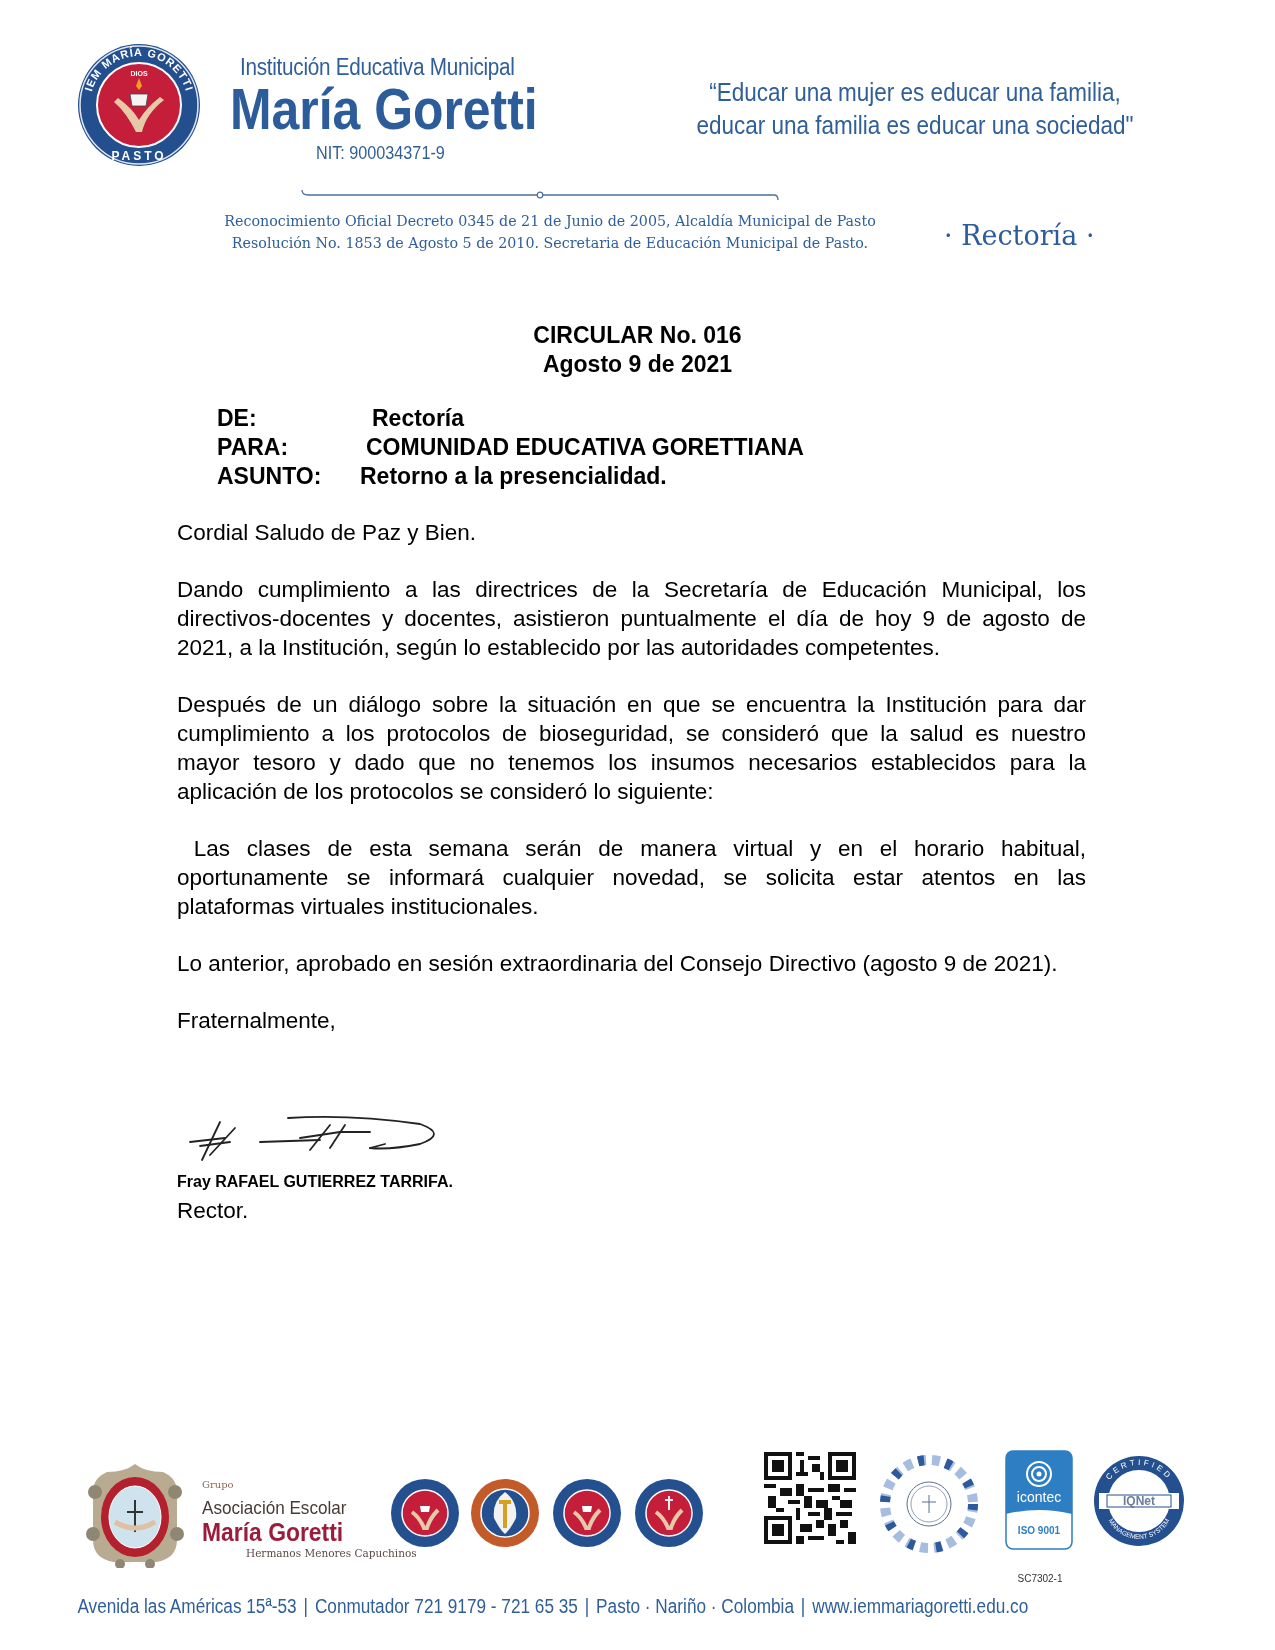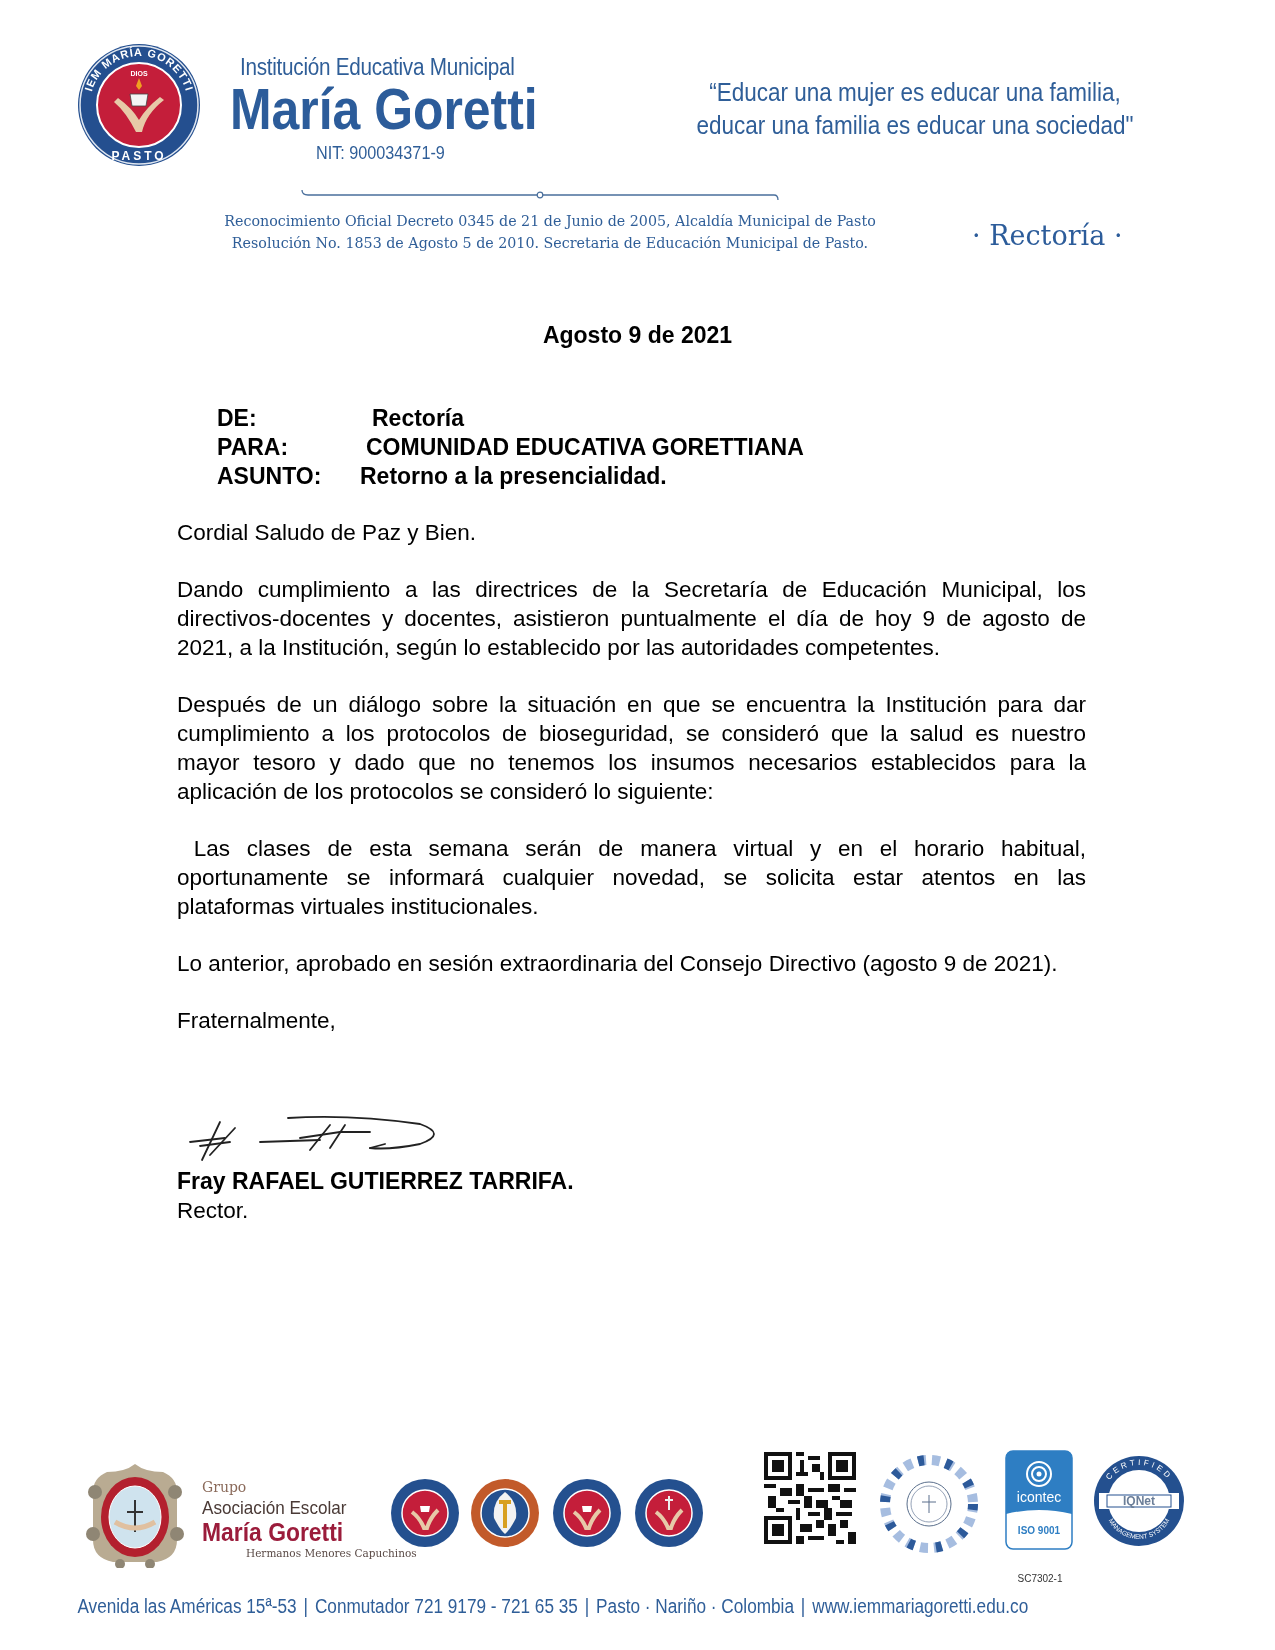--- a/index.html
+++ b/index.html
@@ -6,36 +6,36 @@
     body { width:1275px; height:1650px; position:relative; overflow:hidden; font-family:"Liberation Sans", sans-serif; color:#000; }
     .abs { position:absolute; }
     
     #seal { left:76px; top:42px; width:126px; height:126px; }
     #inst-line { left:240px; top:54px; font-size:23px; color:#2f5e98; font-family:"Liberation Sans", sans-serif; letter-spacing:-0.3px; transform:scaleX(0.9); transform-origin:left; white-space:nowrap; }
     #inst-name { left:230px; top:76px; font-size:58px; font-weight:bold; color:#2c5c9a; transform:scaleX(0.86); transform-origin:left; white-space:nowrap; line-height:66px; }
     #nit { left:316px; top:143px; font-size:18px; color:#2f5e98; transform:scaleX(0.9); transform-origin:left; white-space:nowrap; }
     #motto { left:690px; top:76px; width:500px; font-size:25px; color:#2f5e98; line-height:33px; text-align:center; transform:scaleX(0.9); transform-origin:left; white-space:nowrap; }
     #divider { left:300px; top:188px; width:480px; height:14px; }
     #recog { left:160px; top:210px; width:780px; text-align:center; font-family:"DejaVu Serif", serif; font-size:15.5px; color:#2f5e98; line-height:22px; white-space:nowrap; transform:scaleX(0.92); transform-origin:center; }
-    #rectoria-hdr { left:972px; top:220px; font-family:"DejaVu Serif", serif; font-size:27px; color:#2c5c9a; white-space:nowrap; }
+    #rectoria-hdr { left:944px; top:220px; font-family:"DejaVu Serif", serif; font-size:27px; color:#2c5c9a; white-space:nowrap; }
     
     .txt { font-size:22.5px; line-height:29px; }
     #title { left:0; width:1275px; top:321px; text-align:center; font-weight:bold; font-size:23px; line-height:29px; }
     #meta { left:177px; top:404px; width:900px; font-weight:bold; font-size:23px; line-height:29px;margin-left:40px; }
     #meta .row { display:flex; }
     #meta .lbl { display:inline-block; }
     #main { left:177px; top:518px; width:925px; }
     #main p { margin:0 16px 28px 0; text-align:justify; }
     #sig { left:180px; top:1110px; width:300px; height:56px; }
     #signer { left:177px; top:1167px; }
-    #signer .name { font-weight:bold; font-size:23px; line-height:29px; }
+    #signer .name { font-weight:bold; font-size:16px; line-height:29px; }
     #signer .role { font-size:22.5px; line-height:29px; }
     
     #assoc-crest { left:85px; top:1462px; width:100px; height:106px; }
-    #grupo { left:202px; top:1479px; font-family:"DejaVu Serif", serif; font-size:14px; color:#8a6a5a; }
+    #grupo { left:202px; top:1479px; font-family:"DejaVu Serif", serif; font-size:10px; color:#8a6a5a; }
     #assoc { left:202px; top:1497px; font-size:19px; color:#4a3a36; transform:scaleX(0.9); transform-origin:left; white-space:nowrap; }
     #assoc-name { left:202px; top:1517px; font-size:26px; font-weight:bold; color:#9b1c3b; transform:scaleX(0.88); transform-origin:left; white-space:nowrap; }
     #capuchinos { left:202px; top:1547px; font-family:"DejaVu Serif", serif; font-size:10.5px; color:#5a4a46; white-space:nowrap;margin-left:44px; }
     .badge { top:1478px; width:70px; height:70px; }
     #qr { left:764px; top:1451px; width:92px; height:93px; }
     #children { left:872px; top:1447px; width:114px; height:114px; }
     #icontec { left:1005px; top:1450px; width:68px; height:100px; }
     #sc { left:1000px; top:1573px; width:80px; text-align:center; font-size:10px; color:#333; }
     #iqnet { left:1093px; top:1455px; width:92px; height:92px; }
     #address { left:0; width:1105px; top:1595px; text-align:center; font-size:20px; color:#2f5e98; white-space:nowrap; }
@@ -77,20 +77,21 @@
   <circle cx="240" cy="7" r="2.8" fill="#fff" stroke="#4a6f9c" stroke-width="1.2"></circle>
 </svg>
 
 <div id="recog" class="abs">
   <div>Reconocimiento Oficial Decreto 0345 de 21 de Junio de 2005, Alcaldía Municipal de Pasto</div>
   <div>Resolución No. 1853 de Agosto 5 de 2010. Secretaria de Educación Municipal de Pasto.</div>
 </div>
 <div id="rectoria-hdr" class="abs">· Rectoría ·</div>
 
 <div id="title" class="abs">
+  <div>CIRCULAR No. 016</div>
   <div>Agosto 9 de 2021</div>
 </div>
 
 <div id="meta" class="abs">
   <div class="row">
     <span class="lbl" style="width:155px">DE:</span>
     <span>Rectoría</span>
   </div>
   <div class="row">
     <span class="lbl" style="width:149px">PARA:</span>

